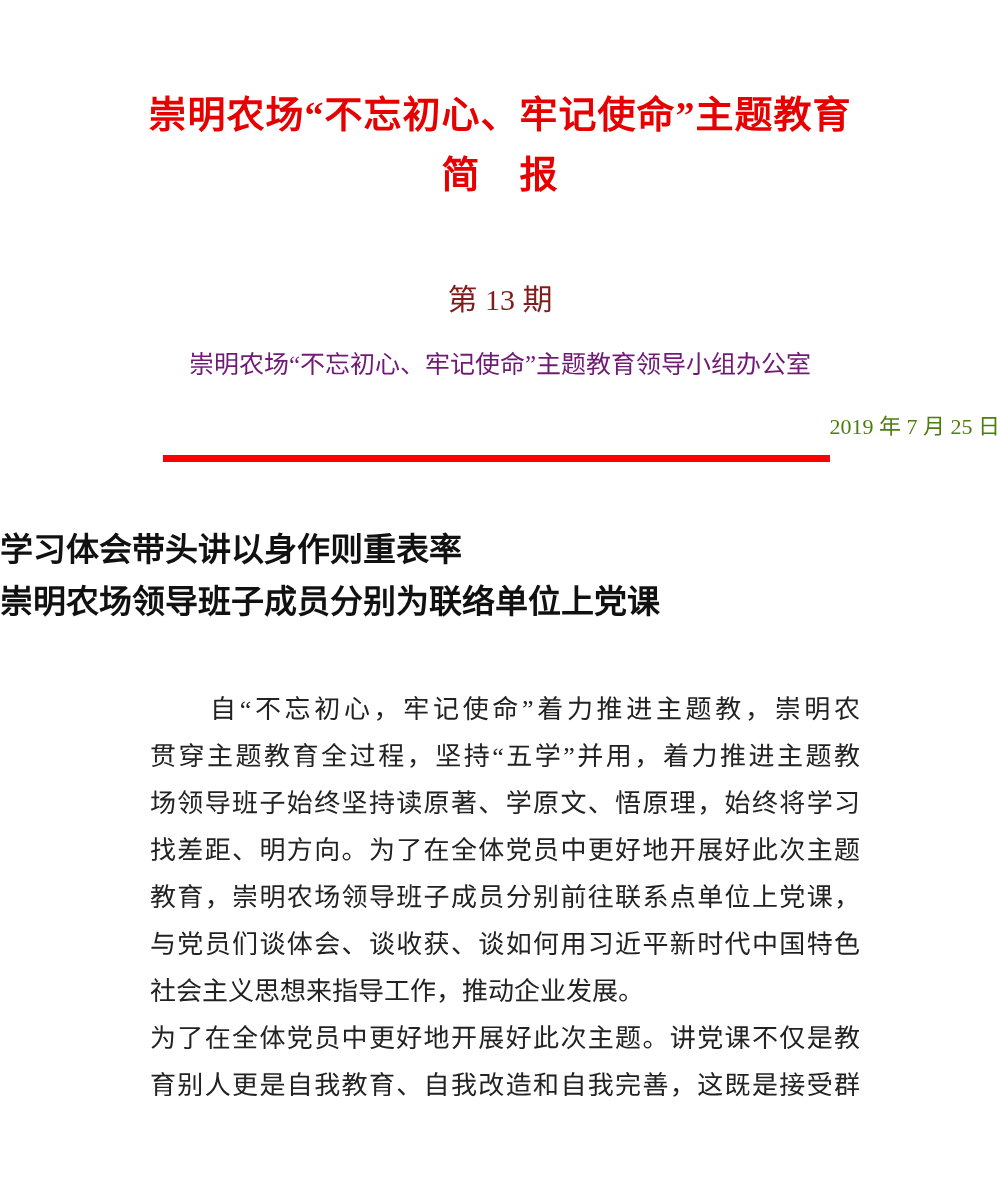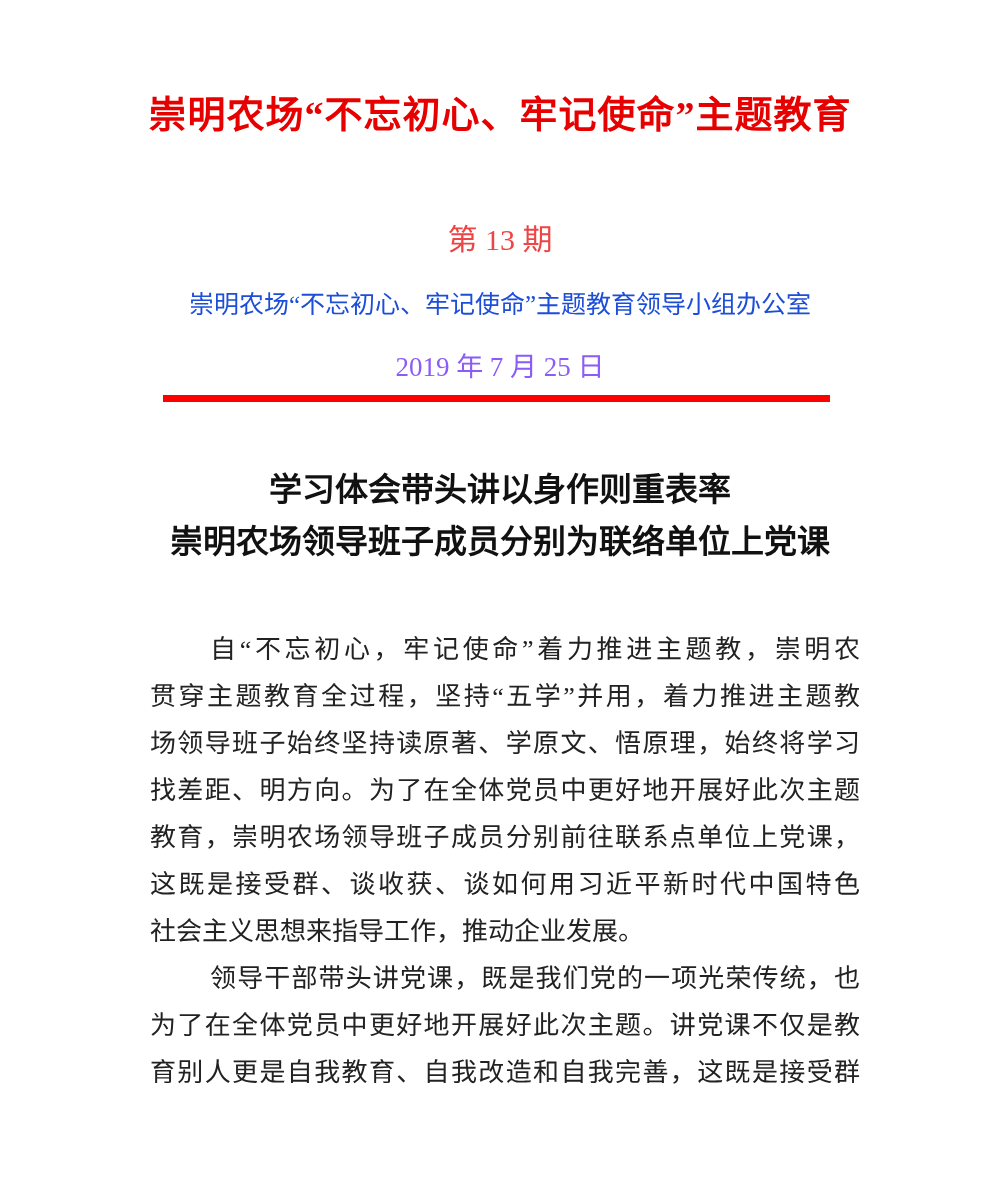--- a/index.html
+++ b/index.html
@@ -27,47 +27,47 @@
     font-weight: 700;
     letter-spacing: 1px;
     color: #e60000;
   }
   .title-line { display: block; }
   .issue {
     margin-top: 80px;
     text-align: center;
     font-size: 30px;
     line-height: 30px;
-    color: #ef4444;
+    color: #7f1d1d;
   }
   .office {
     margin-top: 37px;
     text-align: center;
     font-size: 25px;
     line-height: 25px;
-    color: #1d4ed8;
+    color: #701a75;
   }
   .pub-date {
     margin-top: 37px;
-    text-align: center;
-    font-size: 27px;
+    text-align: right;
+    font-size: 22px;
     line-height: 26px;
-    color: #8b5cf6;
+    color: #4d7c0f;
   }
   .rule {
     margin: 15px 0 0 163px;
     width: 667px;
     height: 7px;
     background: #ff0000;
   }
   
   .headline {
     margin: 62px 0 0 0;
     padding: 0;
-    text-align: center;
+    text-align: left;
     font-size: 33px;
     line-height: 52px;
     font-weight: 700;
     color: #111111;
   }
   .headline-line { display: block; }
   .body-text {
     width: 710px;
     margin: 58px 0 0 150px;
     font-size: 26px;
@@ -85,20 +85,21 @@
   .bl.last  { text-align-last: left; }
 </style>
 </head>
 <body>
 
 <div class="page">
 
   <header>
     <h1 class="masthead-title">
       <span class="title-line">崇明农场“不忘初心、牢记使命”主题教育</span>
+      <span class="title-line">简　报</span>
     </h1>
 
     <div class="issue">第 13 期</div>
 
     <div class="office">崇明农场“不忘初心、牢记使命”主题教育领导小组办公室</div>
 
     <div class="pub-date">2019 年 7 月 25 日</div>
 
     <div class="rule"></div>
   </header>
@@ -108,21 +109,20 @@
       <span class="headline-line">学习体会带头讲以身作则重表率</span>
       <span class="headline-line">崇明农场领导班子成员分别为联络单位上党课</span>
     </h2>
 
     <div class="body-text">
       <div class="bl first">自“不忘初心，牢记使命”着力推进主题教，崇明农</div>
       <div class="bl">贯穿主题教育全过程，坚持“五学”并用，着力推进主题教</div>
       <div class="bl">场领导班子始终坚持读原著、学原文、悟原理，始终将学习</div>
       <div class="bl">找差距、明方向。为了在全体党员中更好地开展好此次主题</div>
       <div class="bl">教育，崇明农场领导班子成员分别前往联系点单位上党课，</div>
-      <div class="bl">这既是接受群、谈收获、谈如何用习近平新时代中国特色</div>
+      <div class="bl">与党员们谈体会、谈收获、谈如何用习近平新时代中国特色</div>
       <div class="bl last">社会主义思想来指导工作，推动企业发展。</div>
-      <div class="bl first">领导干部带头讲党课，既是我们党的一项光荣传统，也</div>
       <div class="bl">为了在全体党员中更好地开展好此次主题。讲党课不仅是教</div>
       <div class="bl">育别人更是自我教育、自我改造和自我完善，这既是接受群</div>
     </div>
   </main>
 
 </div>
 
 </body></html>

